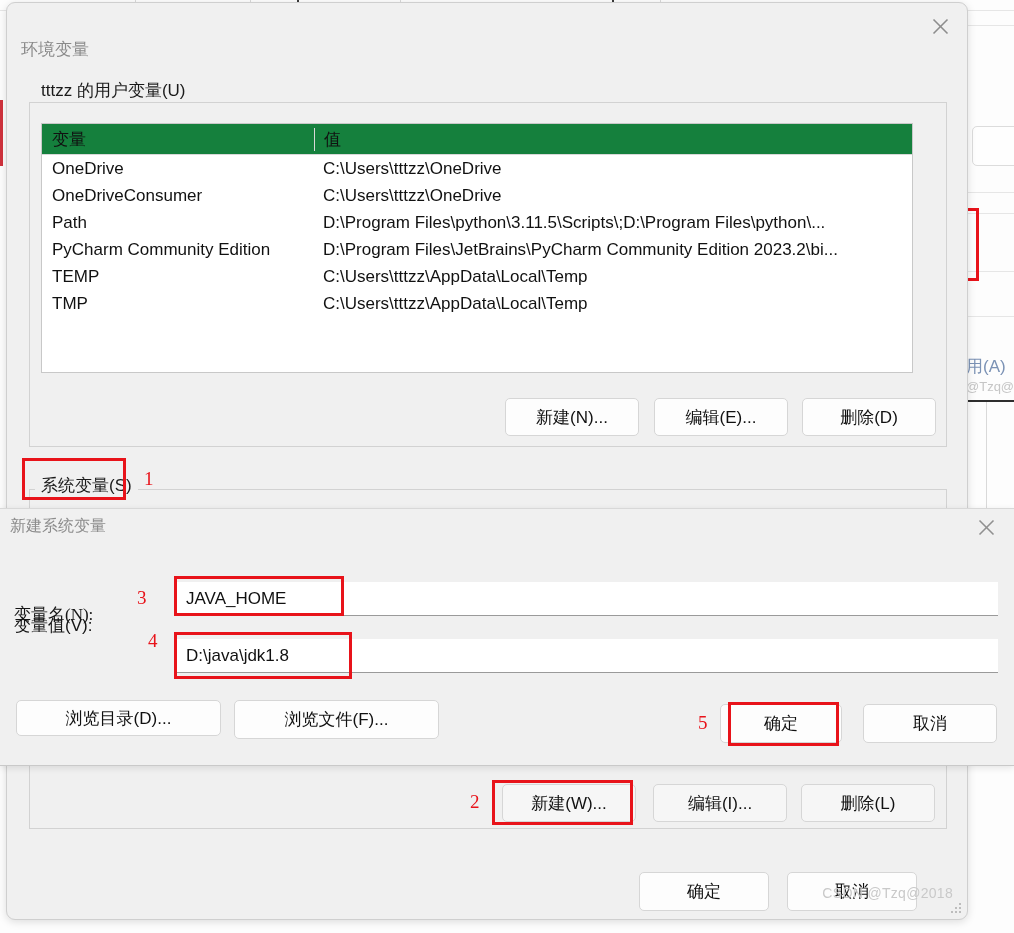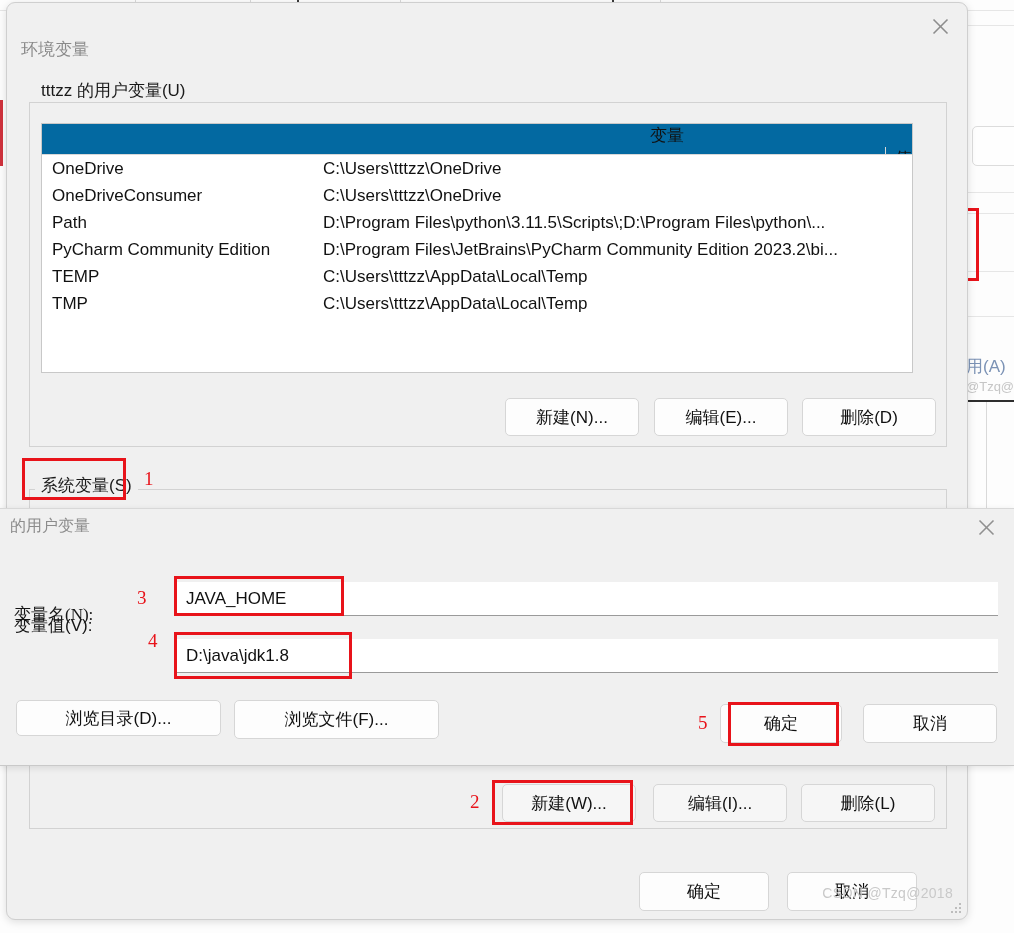--- a/index.html
+++ b/index.html
@@ -80,24 +80,23 @@
 
   
   .var-table {
     position: absolute;
     background: #ffffff;
     border: 1px solid #c8c8c8;
     box-sizing: border-box;
     overflow: hidden;
   }
   .vt-head {
-    display: flex; height: 30px; align-items: flex-end;
+    display: flex; height: 30px; align-items: center;
     border-bottom: 1px solid #d8d8d8;
-    background: #0369a1;
-    flex-direction: column;
+    background: #15803d;
   }
   .vt-head .vt-c1, .vt-head .vt-c2 { font-size: 17px; color: #111; }
   .vt-c1 { width: 272px; padding-left: 10px; box-sizing: border-box;
            white-space: nowrap; overflow: hidden; }
   .vt-c2 { flex: 1; padding-left: 9px; box-sizing: border-box;
            white-space: nowrap; overflow: hidden; border-left: 1px solid #d8d8d8; }
   .vt-head .vt-c2 { border-left: 1px solid #d8d8d8; }
   .vt-row {
     display: flex; height: 27px; align-items: center;
     font-size: 17px; color: #111;
@@ -278,21 +277,21 @@
       <div class="grip-dot" style="right:0; bottom:0;"></div>
       <div class="grip-dot" style="right:4px; bottom:0;"></div>
       <div class="grip-dot" style="right:8px; bottom:0;"></div>
       <div class="grip-dot" style="right:0; bottom:4px;"></div>
       <div class="grip-dot" style="right:4px; bottom:4px;"></div>
       <div class="grip-dot" style="right:0; bottom:8px;"></div>
     </div>
   </div>
 
   <div class="new-dialog"></div>
-  <div class="nd-title">的用户变量</div>
+  <div class="nd-title">新建系统变量</div>
   <div class="win-close" style="left:963px; top:511px;">
     <span>
       <svg width="17" height="17" viewBox="0 0 17 17">
         <line x1="1.5" y1="1.5" x2="15.5" y2="15.5" stroke="#909090" stroke-width="1.6"></line>
         <line x1="15.5" y1="1.5" x2="1.5" y2="15.5" stroke="#909090" stroke-width="1.6"></line>
       </svg>
     </span>
   </div>
 
   <div class="field-label" style="left:14px; top:603px;font-family:Liberation Serif, serif;">变量名(N):</div>

